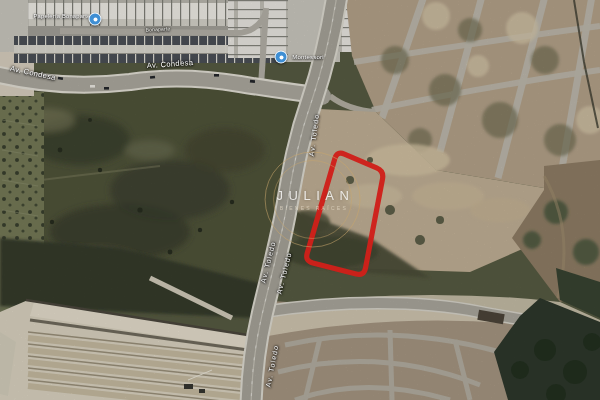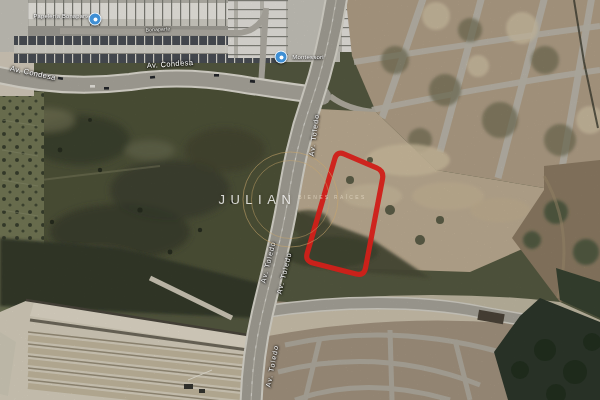--- a/index.html
+++ b/index.html
@@ -15,22 +15,22 @@
   .lbl-small{font-size:5px;letter-spacing:.2px;color:#f3f3ee;}
   .poi-label{position:absolute;white-space:nowrap;color:#fff;font-size:5.8px;letter-spacing:.2px;
     text-shadow:0 0 2px rgba(0,0,0,.95),0 1px 2px rgba(0,0,0,.8);transform:translate(-50%,-50%);}
   
   .poi-marker{position:absolute;width:11px;height:11px;border-radius:50%;
     background:#3f8fd4;border:1px solid rgba(255,255,255,.95);
     box-shadow:0 1px 2px rgba(0,0,0,.55);transform:translate(-50%,-50%);}
   .poi-marker .glyph{position:absolute;left:50%;top:50%;width:4px;height:4px;border-radius:50%;
     background:#fff;transform:translate(-50%,-50%);}
   
-  .watermark{position:absolute;left:290px;top:199px;transform:translate(-50%,-50%);
-    display:flex;flex-direction:row;align-items:flex-start;pointer-events:none;}
+  .watermark{position:absolute;left:313px;top:199px;transform:translate(-50%,-50%);
+    display:flex;flex-direction:column;align-items:center;pointer-events:none;}
   .wm-ring-outer{position:absolute;left:50%;top:50%;width:94px;height:94px;border-radius:50%;
     border:1px solid rgba(201,166,107,.55);transform:translate(-50%,-50%);}
   .wm-ring-inner{position:absolute;left:50%;top:50%;width:77px;height:77px;border-radius:50%;
     border:1px solid rgba(201,166,107,.45);transform:translate(-50%,-50%);}
   .wm-title{font-size:13px;letter-spacing:5.5px;color:rgba(255,255,255,.8);
     text-shadow:0 0 3px rgba(60,50,30,.4);margin-left:5px;}
   .wm-sub{font-size:5px;letter-spacing:2.3px;color:rgba(235,225,205,.65);margin-top:2px;margin-left:2px;}
 </style>
 </head>
 <body>

